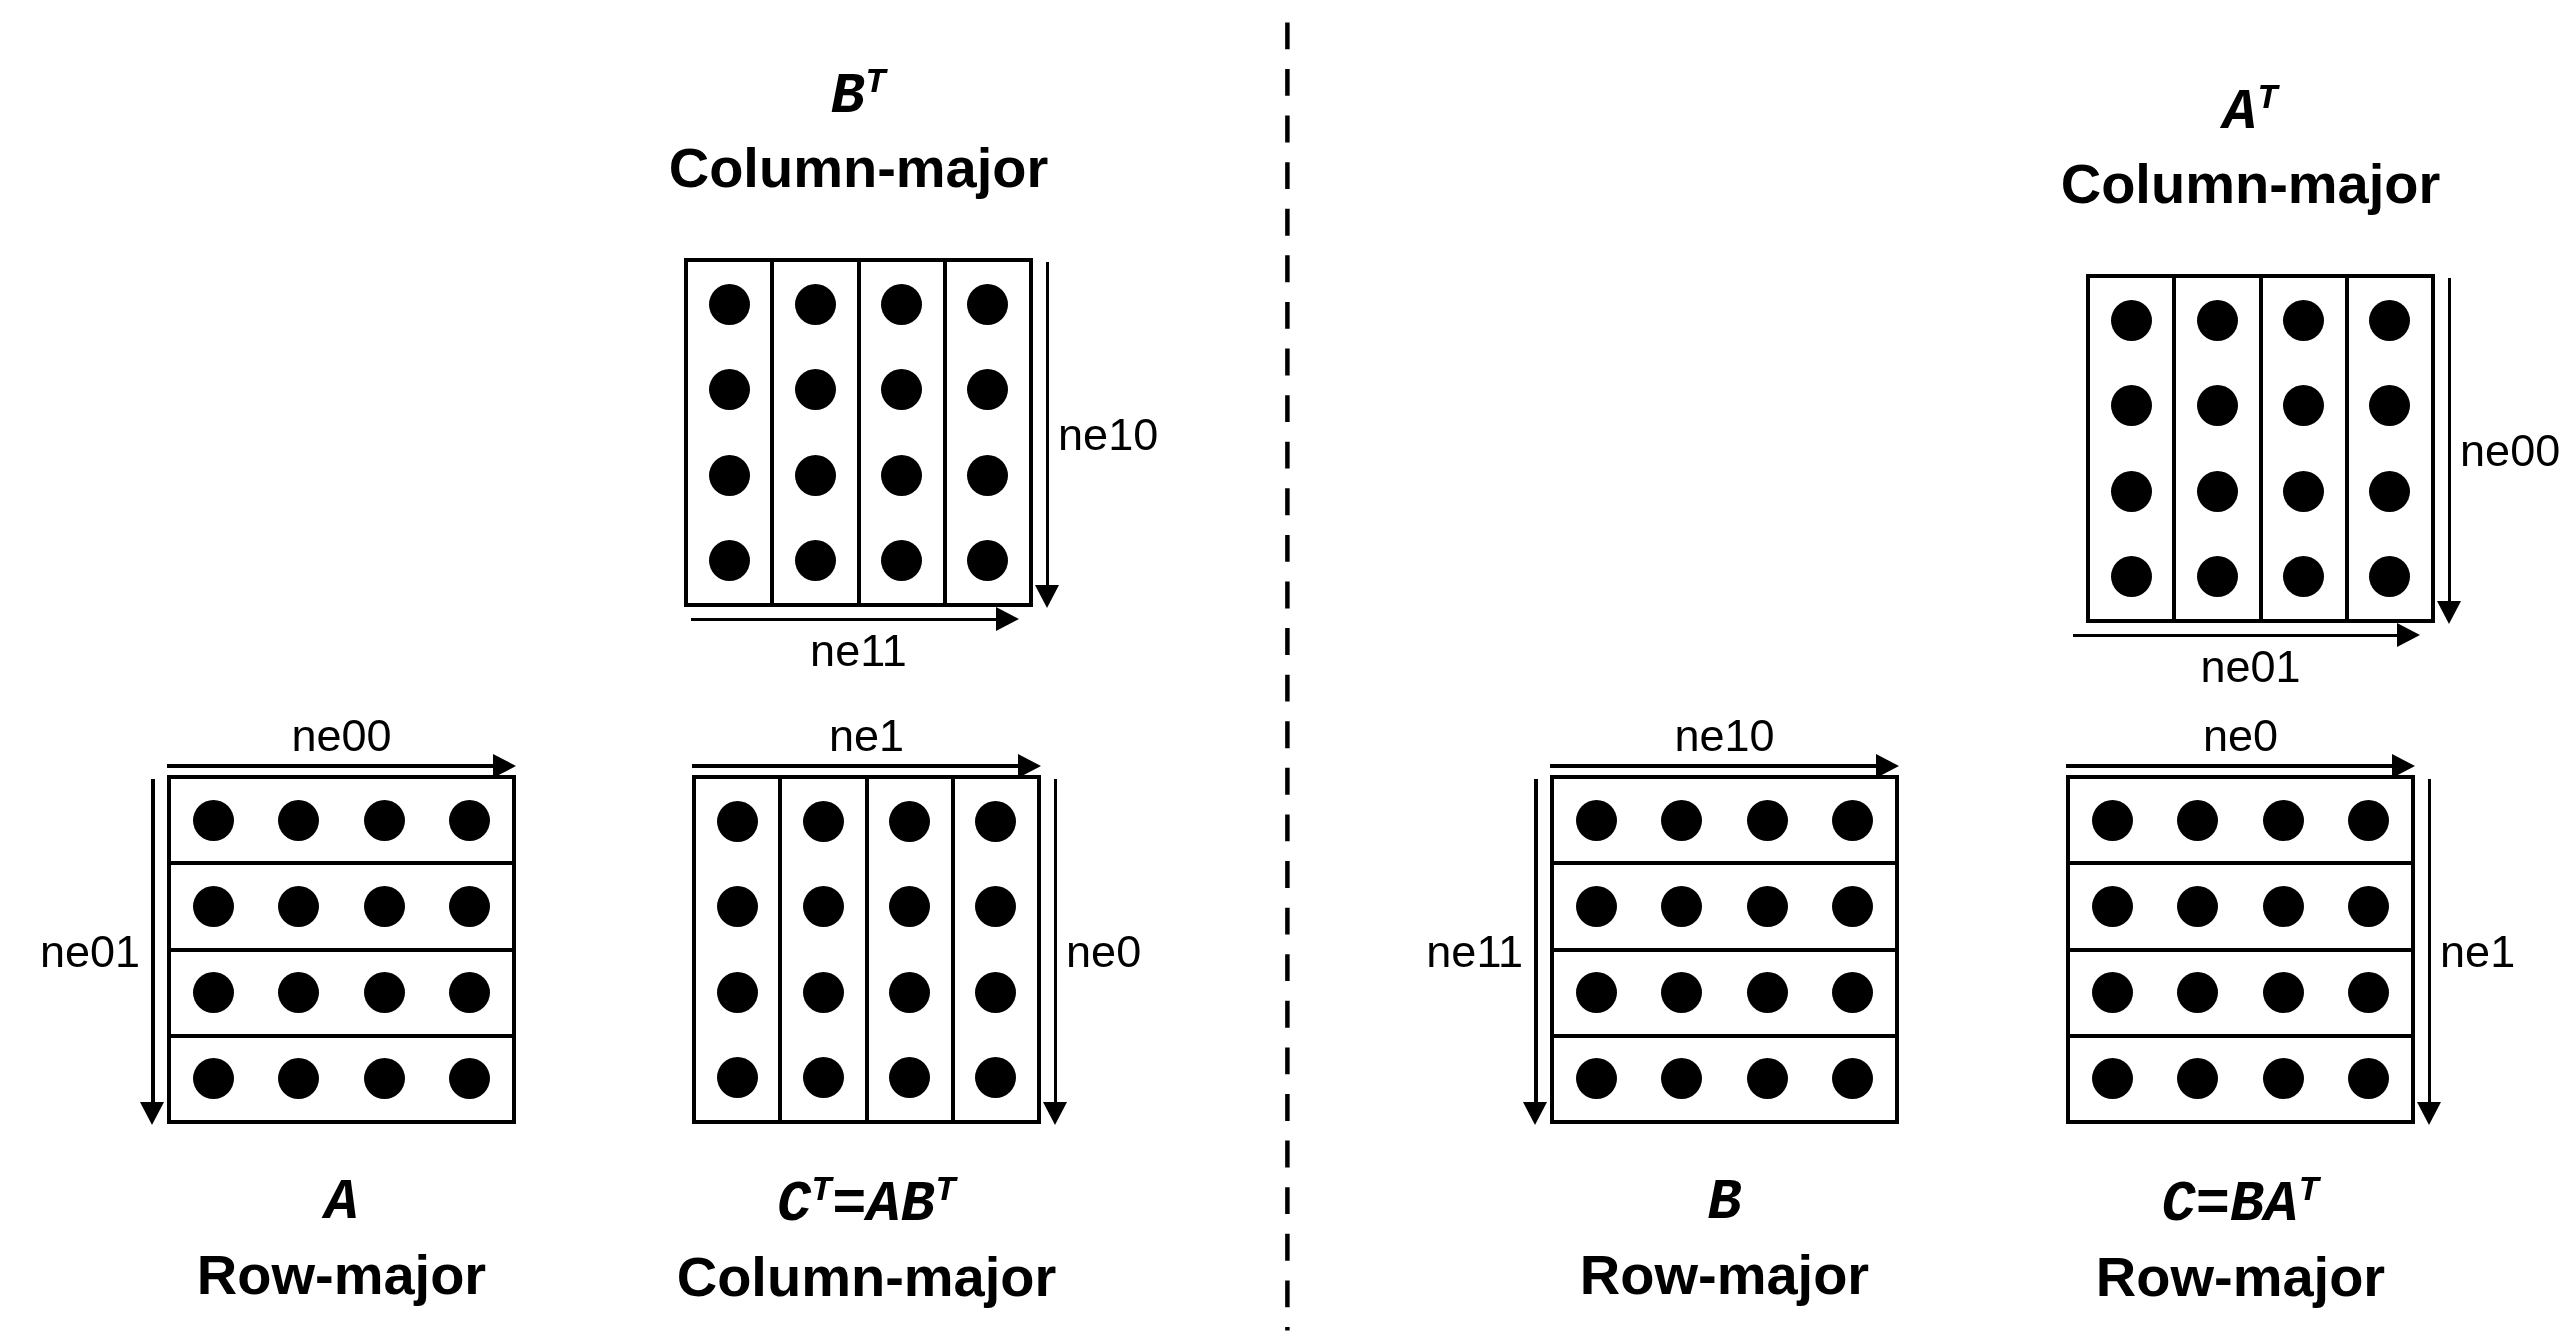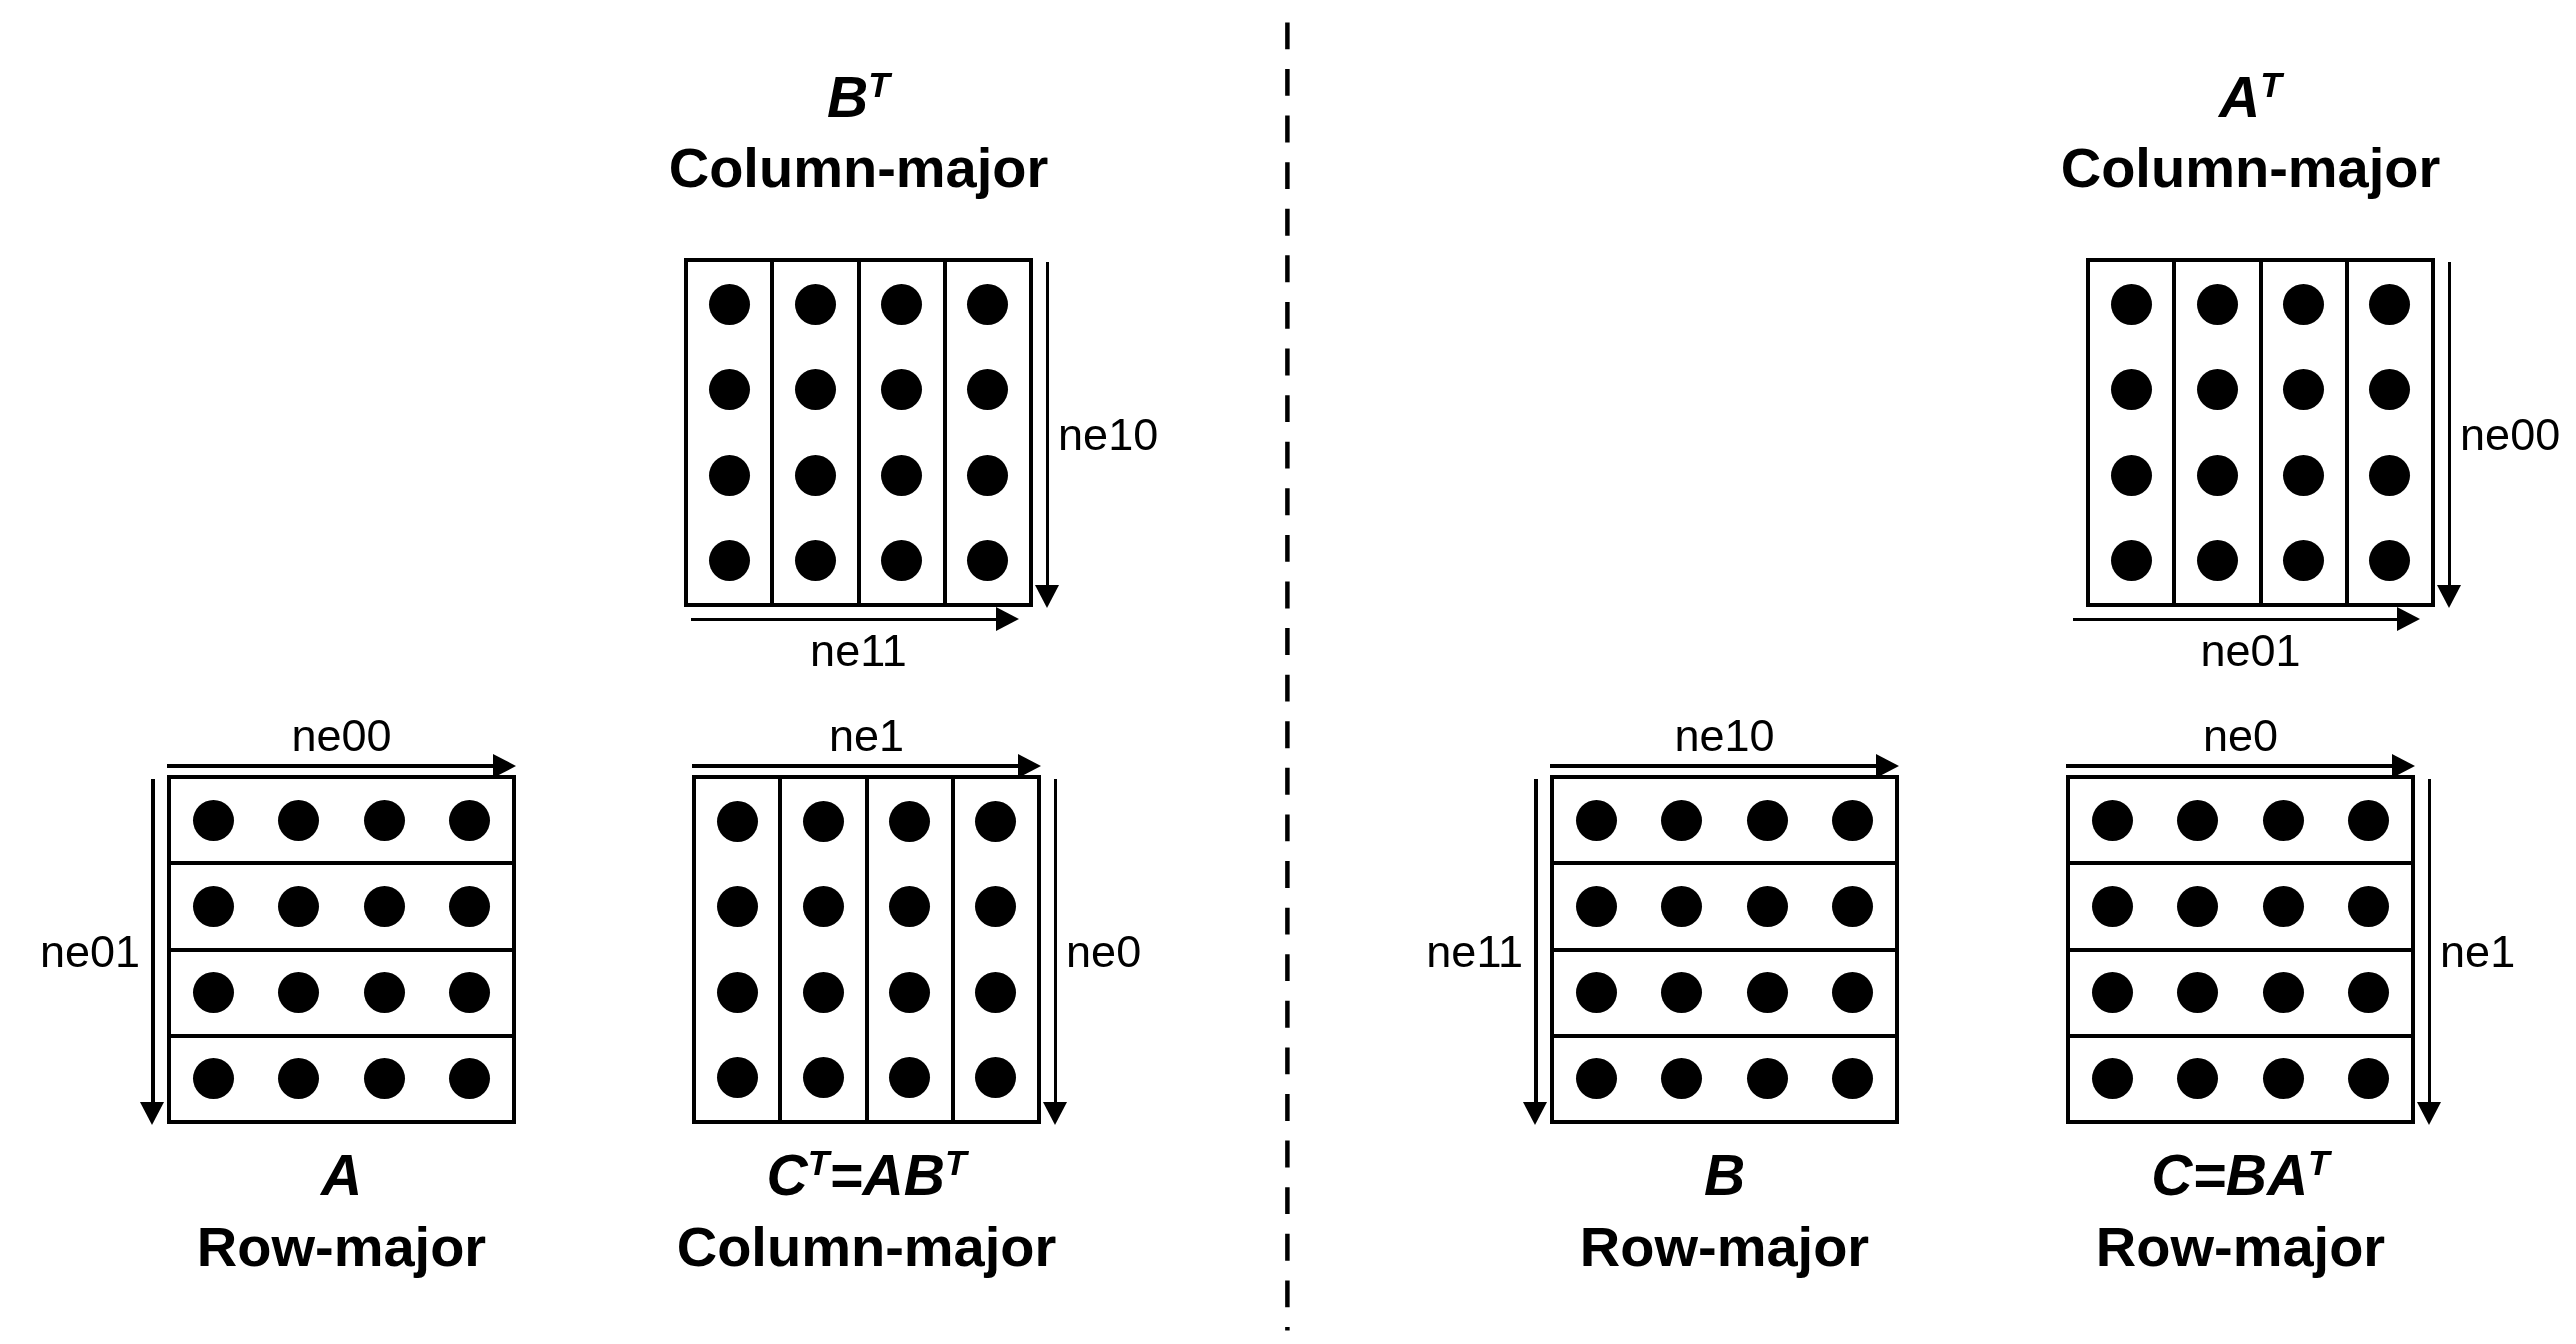--- a/index.html
+++ b/index.html
@@ -69,35 +69,35 @@
     display: flex; flex-direction: row; align-items: stretch;
   }
   .rail.left .arrow-down { height: calc(100% - 23px); }
   .rail.left .rail-label { margin-right: 10.8px; align-self: center; }
 
   
   .caption { position: absolute; left: 50%; transform: translateX(-50%); width: 681px; text-align: center; display: flex; flex-direction: column; gap: 9px; }
   .caption.above { bottom: calc(100% + 59px); }
   .caption.below { top: calc(100% + 20px); }
   .mtitle {
-    font-family: Liberation Sans, sans-serif;
+    font-family: Liberation Mono, monospace;
     font-style: italic; font-weight: bold;
-    font-size: 57px; line-height: 1.1; white-space: nowrap;
+    font-size: 57px; line-height: 1.1; white-space: nowrap; margin-top: 28px;
   }
   .mtitle sup { font-size: 0.62em; }
   .mlayout { font-size: 56px; line-height: 1.1; white-space: nowrap; font-weight: bold; }
 
   
   #divider { position: absolute; left: 1282px; top: 0; width: 10.8px; height: 1344px; }
 
   
   #g-ltop { left: 684px;  top: 258px; }
   #g-la   { left: 167px;  top: 775px; }
   #g-lc   { left: 692px;  top: 775px; }
-  #g-rtop { left: 2066px; top: 258px; padding-left: 20px; }
+  #g-rtop { left: 2066px; top: 274px; padding-left: 20px; }
   #g-rb   { left: 1550px; top: 775px; }
   #g-rc   { left: 2066px; top: 775px; }
 </style>
 </head>
 <body>
 
 <div id="canvas">
 
   <div class="mgroup" id="g-ltop">
     <div class="caption above">

